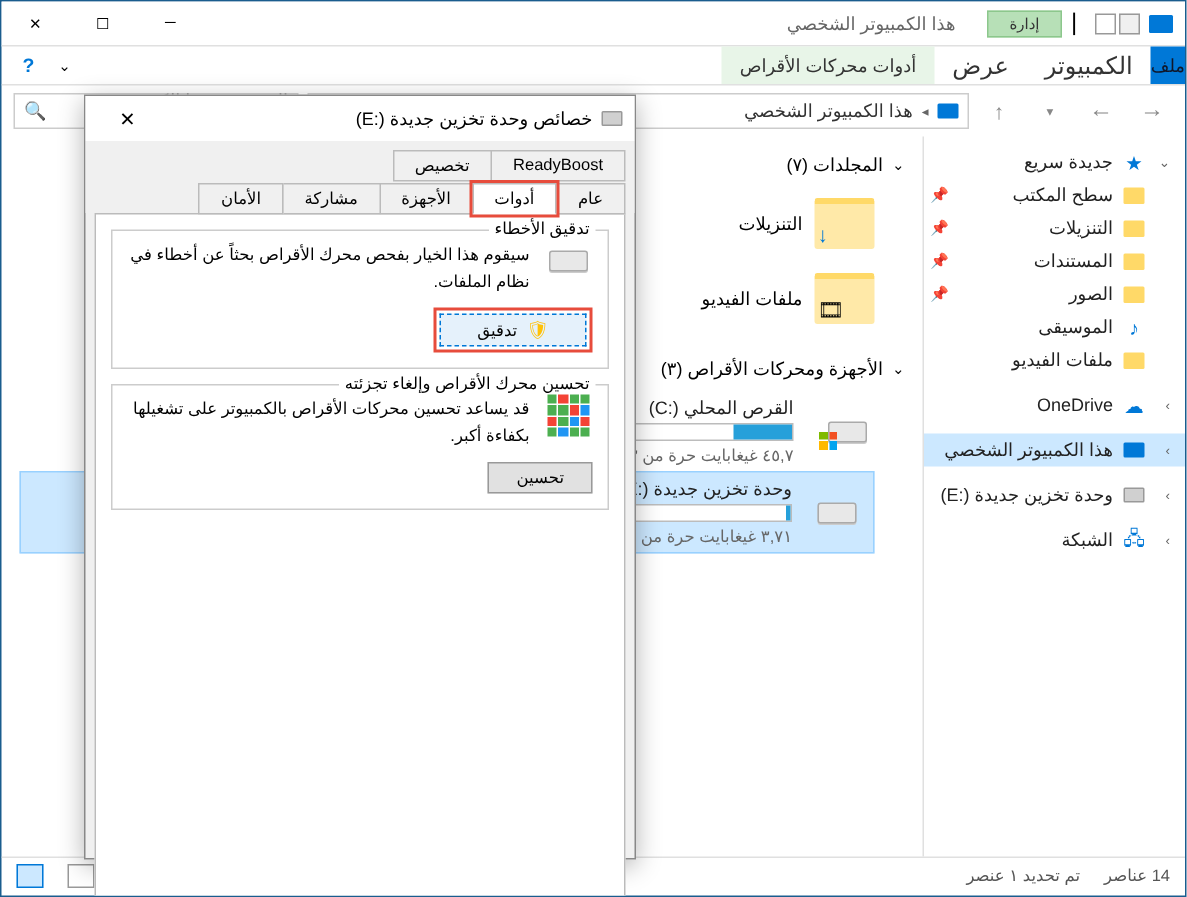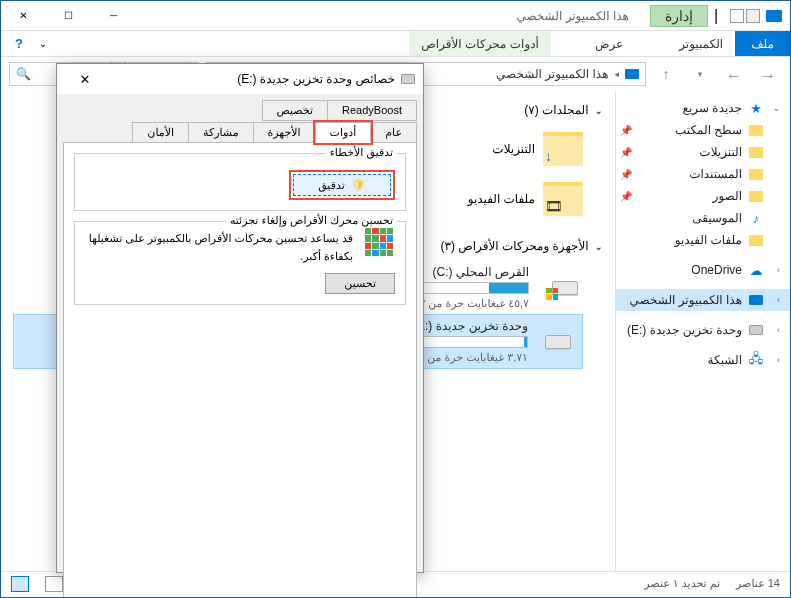--- a/index.html
+++ b/index.html
@@ -4,29 +4,29 @@
 <style>
 * { margin: 0; padding: 0; box-sizing: border-box; font-family: Tahoma, Arial, sans-serif; }
 body { width: 791px; height: 598px; background: #fff; overflow: hidden; position: relative; border: 1px solid #1a5d8e; }
 
 
 .titlebar { height: 30px; background: #fff; border-bottom: 1px solid #e0e0e0; display: flex; align-items: center; justify-content: space-between; direction: ltr; }
 .titlebar-left { display: flex; }
 .titlebar-btn { width: 45px; height: 30px; display: flex; align-items: center; justify-content: center; font-size: 10px; color: #000; }
 .titlebar-right { display: flex; align-items: center; padding-right: 8px; gap: 6px; }
 .titlebar-title { font-size: 12px; color: #666; margin-right: 15px; }
-.tab-context { background: #b7e0b7; padding: 2px 14px; font-size: 14px; color: #333; border: 1px solid #8cc78c; }
+.tab-context { background: #b7e0b7; padding: 2px 14px; font-size: 10px; color: #333; border: 1px solid #8cc78c; }
 .pc-icon-small { width: 16px; height: 12px; background: #0078d7; border-radius: 1px; }
 .view-icons { display: flex; gap: 2px; }
 .view-icon-box { width: 14px; height: 14px; border: 1px solid #999; }
 
 
 .ribbon { height: 26px; display: flex; align-items: stretch; border-bottom: 1px solid #e0e0e0; direction: rtl; }
-.ribbon-file { background: #0078d7; color: #fef9c3; padding: 0 16px; display: flex; align-items: center; font-size: 12px; }
-.ribbon-tab { padding: 0 12px; display: flex; align-items: center; font-size: 12px; color: #333; margin-left: 32px; }
+.ribbon-file { background: #0078d7; color: #0f172a; padding: 0 0; display: flex; align-items: center; font-size: 12px; }
+.ribbon-tab { padding: 0 12px; display: flex; align-items: center; font-size: 16px; color: #333; }
 .ribbon-context-tab { background: #e8f5e8; padding: 0 12px; display: flex; align-items: center; font-size: 12px; color: #333; }
 .ribbon-spacer { flex: 1; }
 .ribbon-help { width: 24px; display: flex; align-items: center; justify-content: center; color: #0078d7; font-weight: bold; font-size: 13px; direction: ltr; margin-left: 6px;}
 .ribbon-expand { width: 24px; display: flex; align-items: center; justify-content: center; font-size: 10px; }
 
 
 .addressbar { height: 34px; display: flex; align-items: center; padding: 4px 8px; gap: 6px; direction: rtl; }
 .nav-btn { width: 28px; height: 28px; display: flex; align-items: center; justify-content: center; color: #888; font-size: 16px; }
 .nav-up { font-size: 14px; }
 .addr-box { flex: 1; height: 24px; border: 1px solid #ccc; display: flex; align-items: center; padding: 0 6px; gap: 6px; font-size: 12px; }
@@ -335,20 +335,26 @@
     <div style="flex-basis:100%;order:1"></div>
     <div class="dlg-tab row2">عام</div>
     <div class="dlg-tab row2 active tab-highlight">أدوات</div>
     <div class="dlg-tab row2">الأجهزة</div>
     <div class="dlg-tab row2">مشاركة</div>
     <div class="dlg-tab row2">الأمان</div>
   </div>
   <div class="dlg-body">
     <div class="fieldset">
       <div class="fieldset-legend">تدقيق الأخطاء</div>
+      <div class="fieldset-row">
+        <div class="fs-icon">
+            <div class="drive-body-lg"></div>
+          </div>
+        <div class="fs-text">سيقوم هذا الخيار بفحص محرك الأقراص بحثاً عن أخطاء في نظام الملفات.</div>
+      </div>
       <div class="fs-btn-row">
         <div class="check-btn-wrap">
           <button class="check-btn">
             <span class="shield">🛡</span>
             <span>تدقيق</span>
           </button>
         </div>
       </div>
     </div>
     <div class="fieldset">

